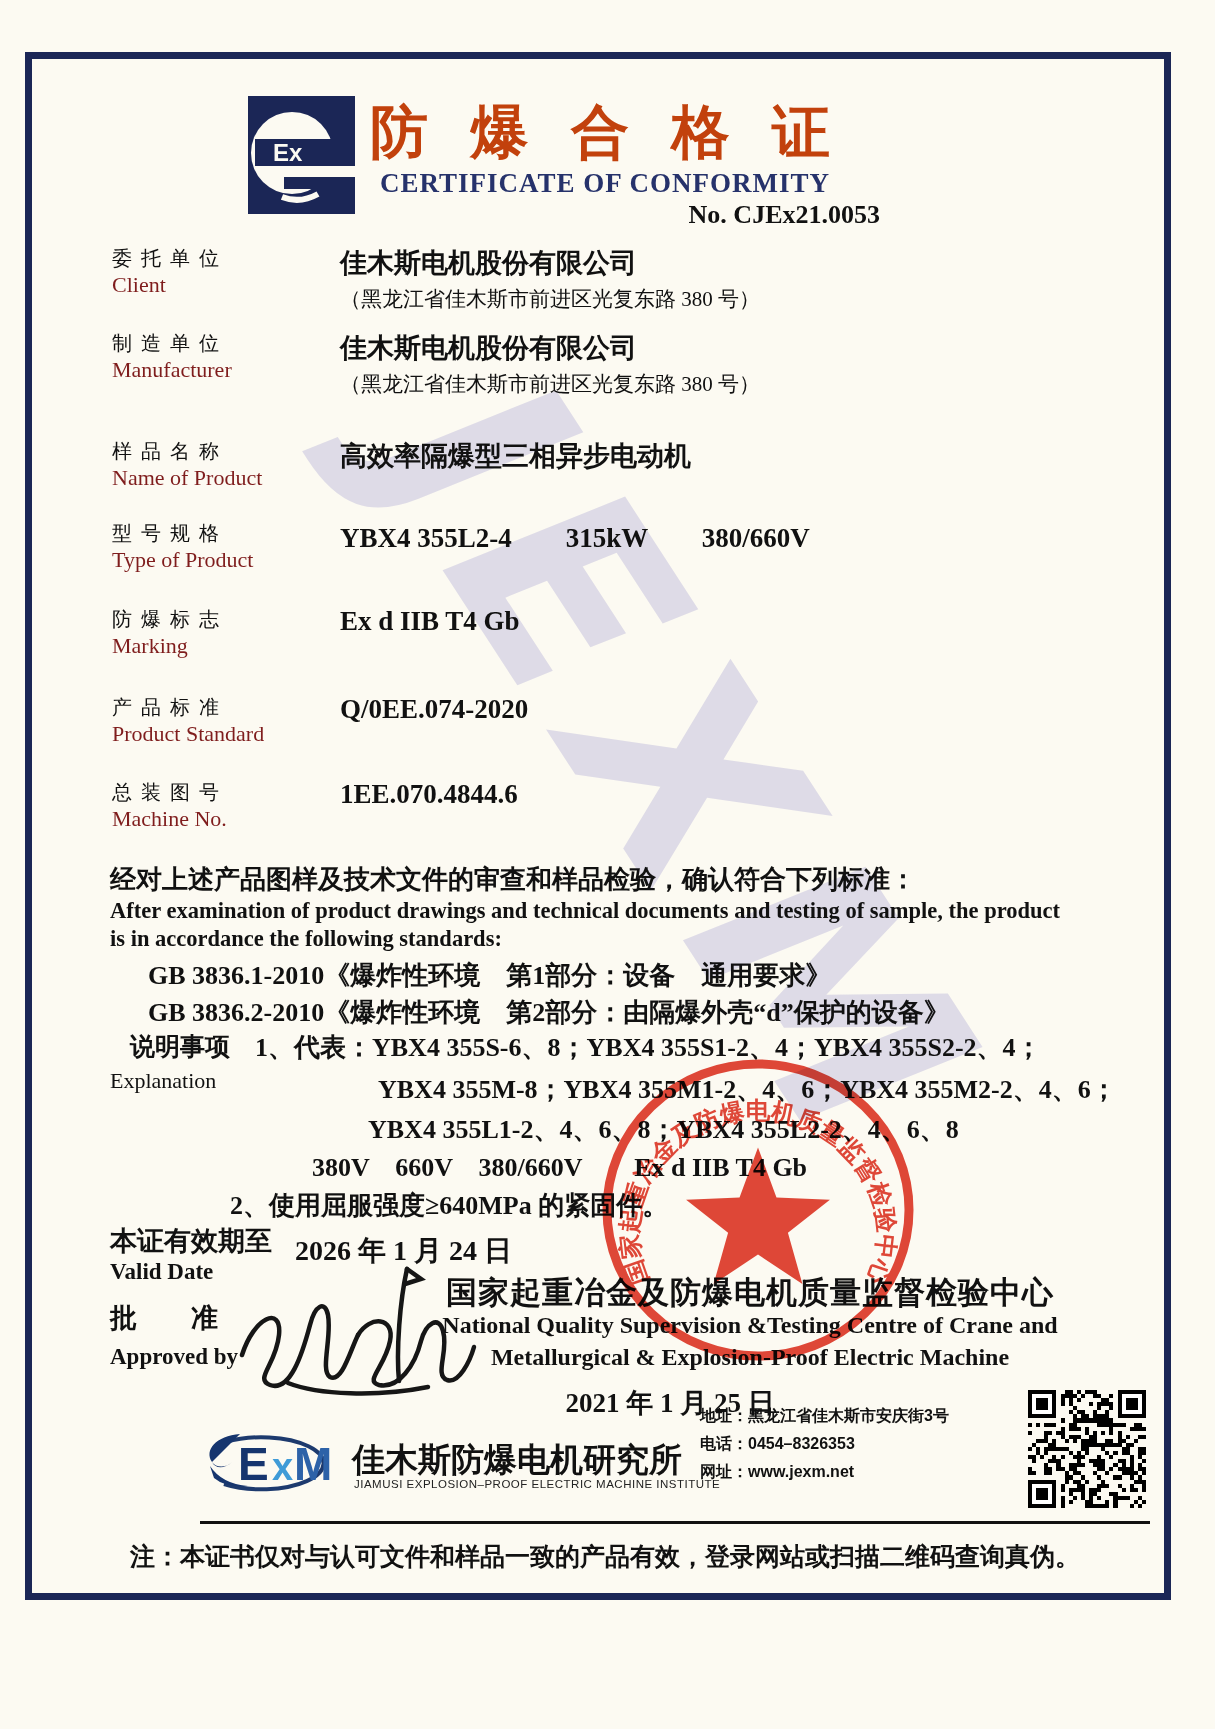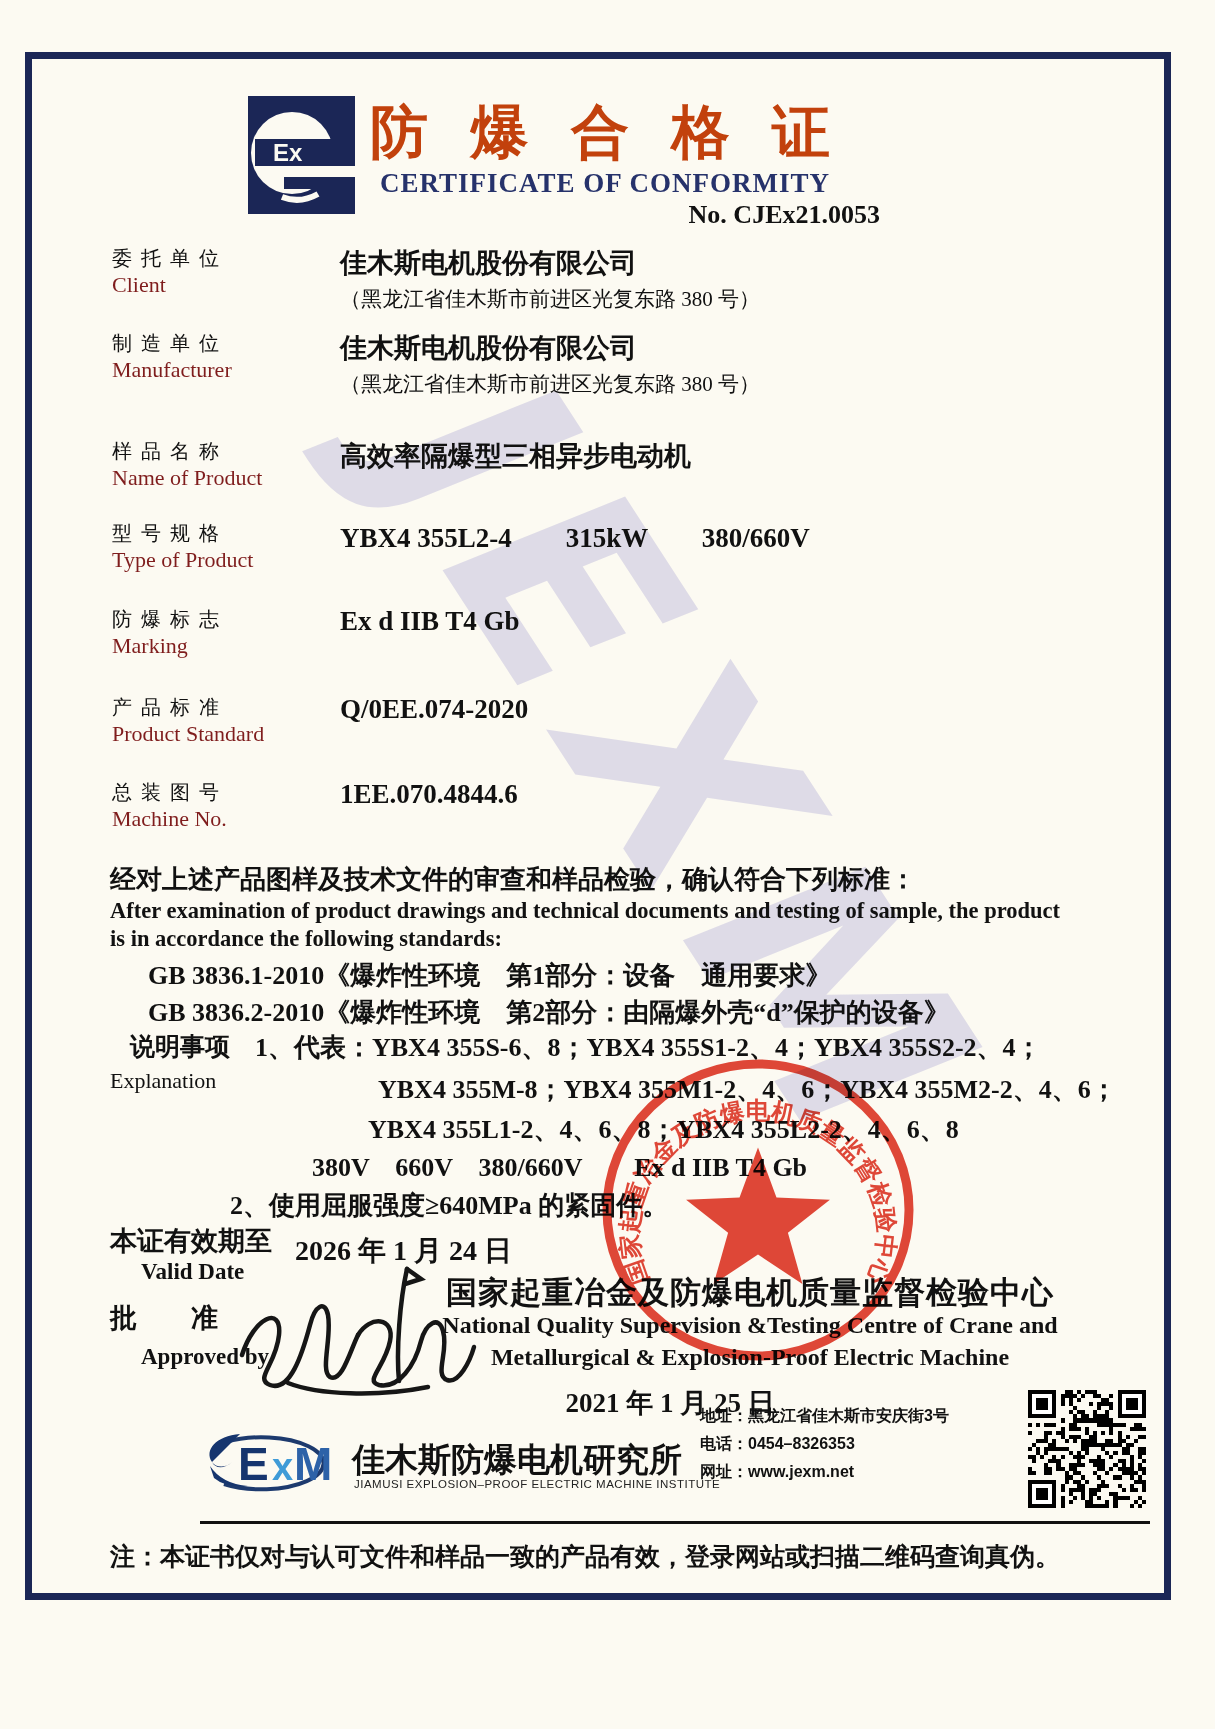--- a/index.html
+++ b/index.html
@@ -44,21 +44,21 @@
   
   .stmt-cn{position:absolute;left:110px;top:718px;font-size:26px;font-weight:bold;white-space:nowrap;}
   .stmt-en{position:absolute;left:110px;font-size:22.5px;font-weight:bold;white-space:nowrap;}
   .std{position:absolute;left:148px;font-size:26px;font-weight:bold;white-space:nowrap;}
   
   .exp-label-cn{position:absolute;left:110px;top:886px;font-size:25px;font-weight:bold;white-space:nowrap;margin-left:20px;}
   .exp-label-en{position:absolute;left:110px;top:924px;font-size:22px;white-space:nowrap;}
   .expl{position:absolute;font-size:26px;font-weight:bold;white-space:nowrap;}
   
   .lbl-cn-b{font-size:27px;font-weight:bold;white-space:nowrap;}
-  .lbl-en-b{font-size:23px;font-weight:bold;white-space:nowrap;margin-left:31px;}
+  .lbl-en-b{font-size:23px;font-weight:bold;white-space:nowrap;}
   .valid-value{position:absolute;left:295px;top:1090px;font-size:28px;font-weight:bold;white-space:nowrap;}
   .signature{position:absolute;left:225px;top:1115px;width:270px;height:150px;z-index:2;}
   
   .stamp{position:absolute;left:598px;top:1048px;width:320px;height:310px;z-index:2;
          mix-blend-mode:multiply;opacity:.93;}
   
   .center-cn{position:absolute;left:360px;top:1272px;width:780px;text-align:center;
     font-size:31px;font-weight:bold;letter-spacing:1px;white-space:nowrap;}
   .center-en1{position:absolute;left:360px;top:1312px;width:780px;text-align:center;
     font-size:24px;font-weight:bold;white-space:nowrap;}
@@ -71,21 +71,21 @@
   .inst-cn{position:absolute;left:352px;top:1438px;font-size:33px;font-weight:bold;
     font-family:"Liberation Sans","DejaVu Sans",sans-serif;color:#111;white-space:nowrap;}
   .inst-en{position:absolute;left:354px;top:1478px;font-size:11.5px;letter-spacing:.5px;
     font-family:"Liberation Sans","DejaVu Sans",sans-serif;color:#222;white-space:nowrap;}
   .contact{position:absolute;left:700px;top:1402px;
     font-family:"Liberation Sans","DejaVu Sans",sans-serif;font-weight:bold;
     font-size:16px;line-height:28px;color:#111;}
   .contact div{white-space:nowrap;}
   .qr{position:absolute;left:1028px;top:1390px;width:118px;height:118px;}
   .footnote-rule{position:absolute;left:200px;top:1521px;width:950px;border-top:3px solid #111;}
-  .footnote{position:absolute;left:110px;top:1540px;width:990px;
+  .footnote{position:absolute;left:110px;top:1540px;width:990px;text-align:center;
     font-family:"Liberation Sans","DejaVu Sans",sans-serif;font-weight:bold;
     font-size:25px;white-space:nowrap;}
 </style>
 </head>
 <body>
 
 <div class="page">
 
   <div class="watermark">JEXM</div>
   <div class="border-frame"></div>

